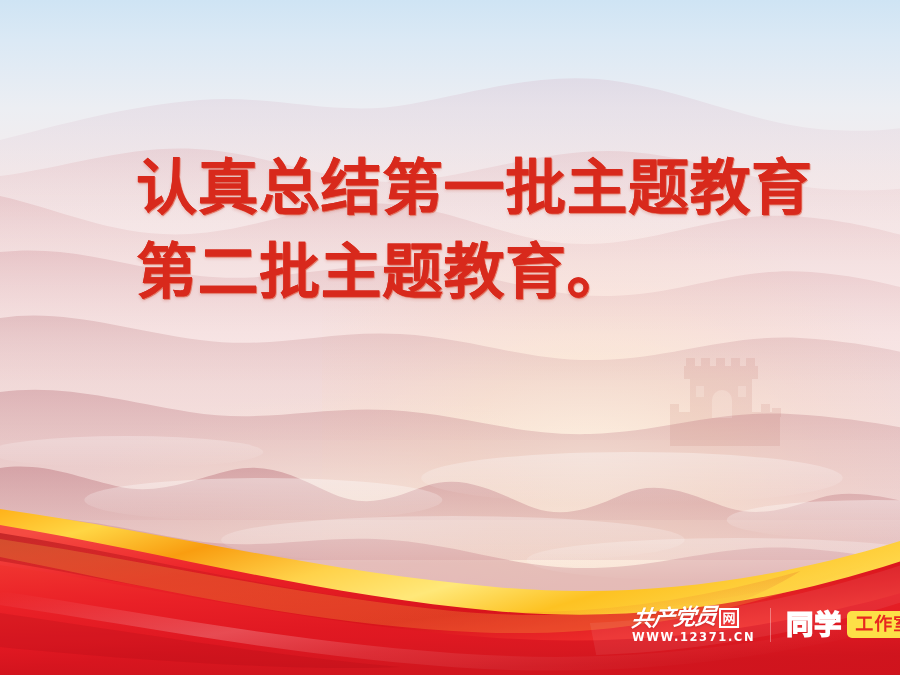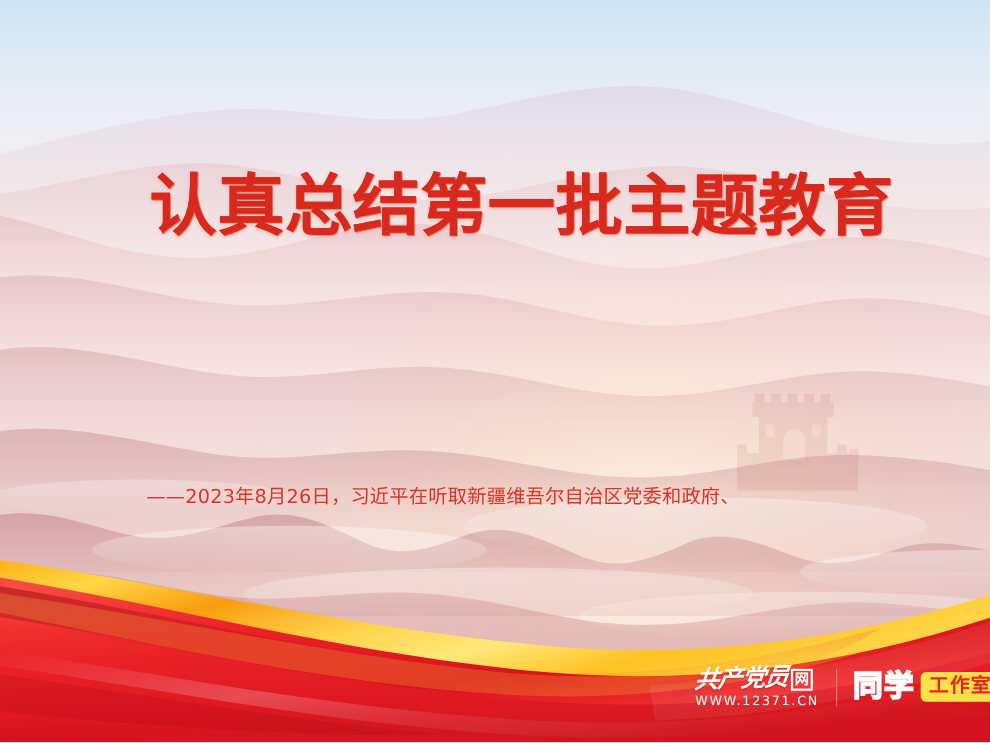--- a/index.html
+++ b/index.html
@@ -176,21 +176,21 @@
     font-family: "DejaVu Sans", "Liberation Sans", sans-serif;
     font-size: 13px;
     font-weight: 700;
     line-height: 1;
     box-sizing: border-box;
   }
   .logo-url {
     margin-top: 4px;
     font-family: "DejaVu Sans", "Liberation Sans", sans-serif;
     font-size: 11.5px;
-    font-weight: 400;
+    font-weight: 700;
     letter-spacing: 1.6px;
     color: #ffffff;
     line-height: 1;
   }
 
   .logo-divider {
     width: 1px;
     height: 34px;
     background: rgba(255,255,255,0.35);
     margin: 0 2px;
@@ -317,24 +317,24 @@
 
         <rect x="10" y="52" width="9" height="9"></rect>
         <rect x="101" y="52" width="9" height="9"></rect>
         <rect x="112" y="56" width="9" height="9"></rect>
       </g>
     </svg>
   </div>
 
   <div class="headline">
     <div class="line">认真总结第一批主题教育</div>
+    <div class="line">第二批主题教育。</div>
   </div>
 
   <div class="attribution">
-    <div class="attr-line">——2023年8月26日，习近平在听取新疆维吾尔自治区党委和政府、</div>
   </div>
 
   <div class="ribbon">
     <svg viewBox="0 0 900 180" preserveAspectRatio="none" xmlns="http://www.w3.org/2000/svg">
       <defs>
         <linearGradient id="goldg" x1="0" y1="0" x2="1" y2="0.4">
           <stop offset="0%" stop-color="#ffb21a"></stop>
           <stop offset="14%" stop-color="#ffd644"></stop>
           <stop offset="30%" stop-color="#f99d10"></stop>
           <stop offset="48%" stop-color="#ffd24a"></stop>

